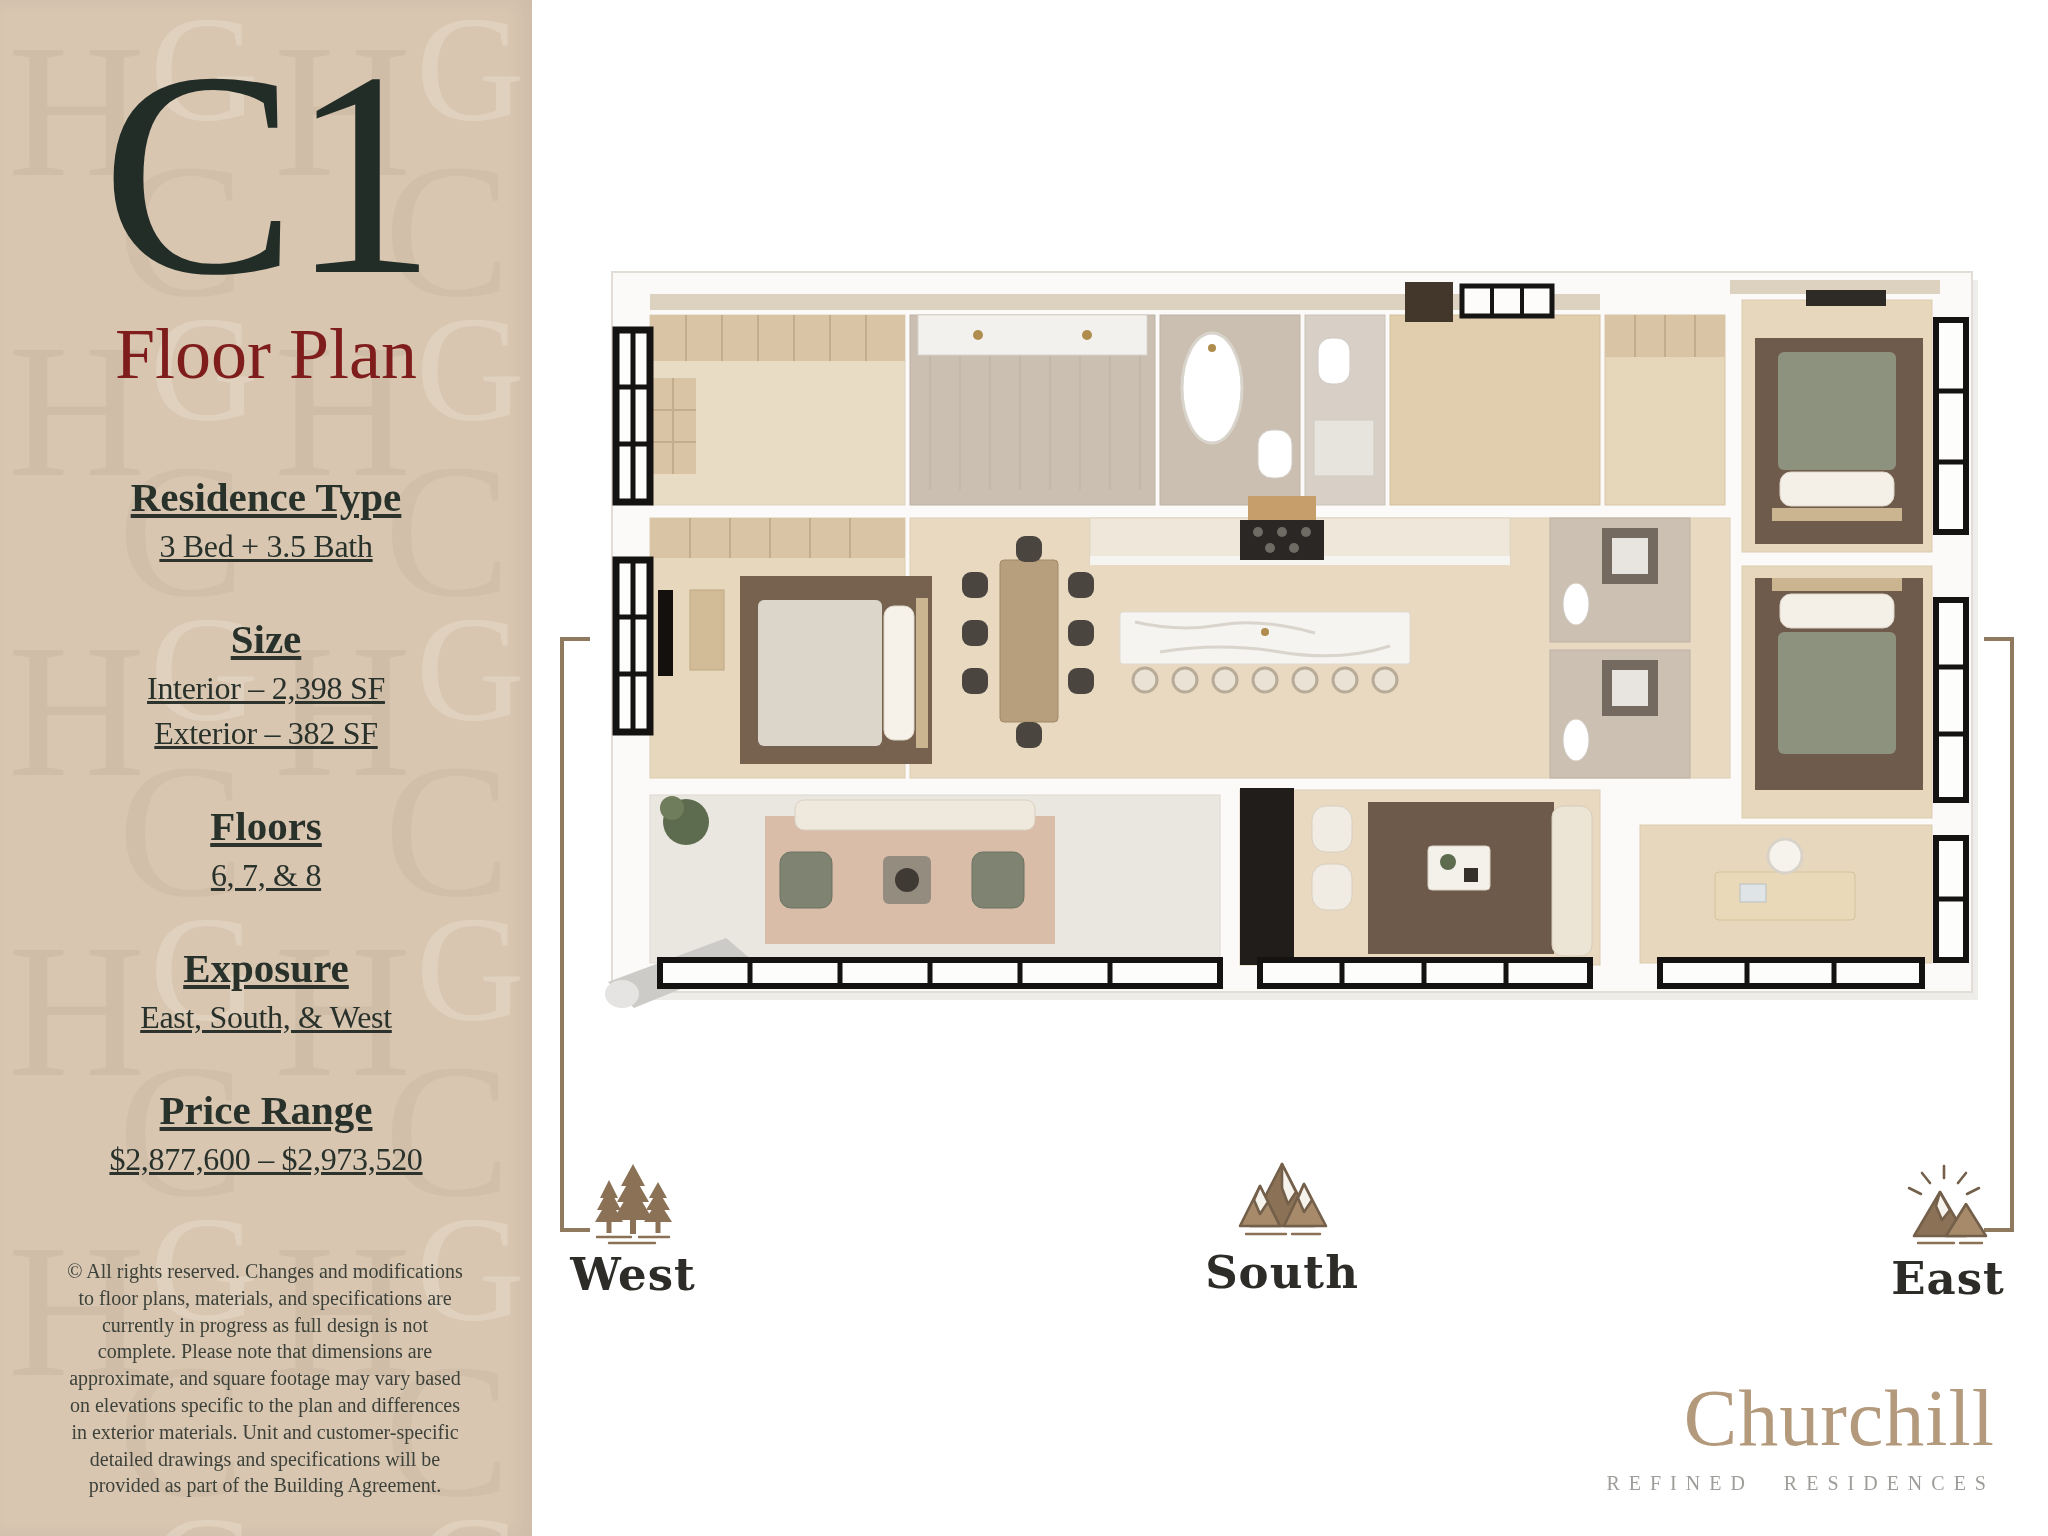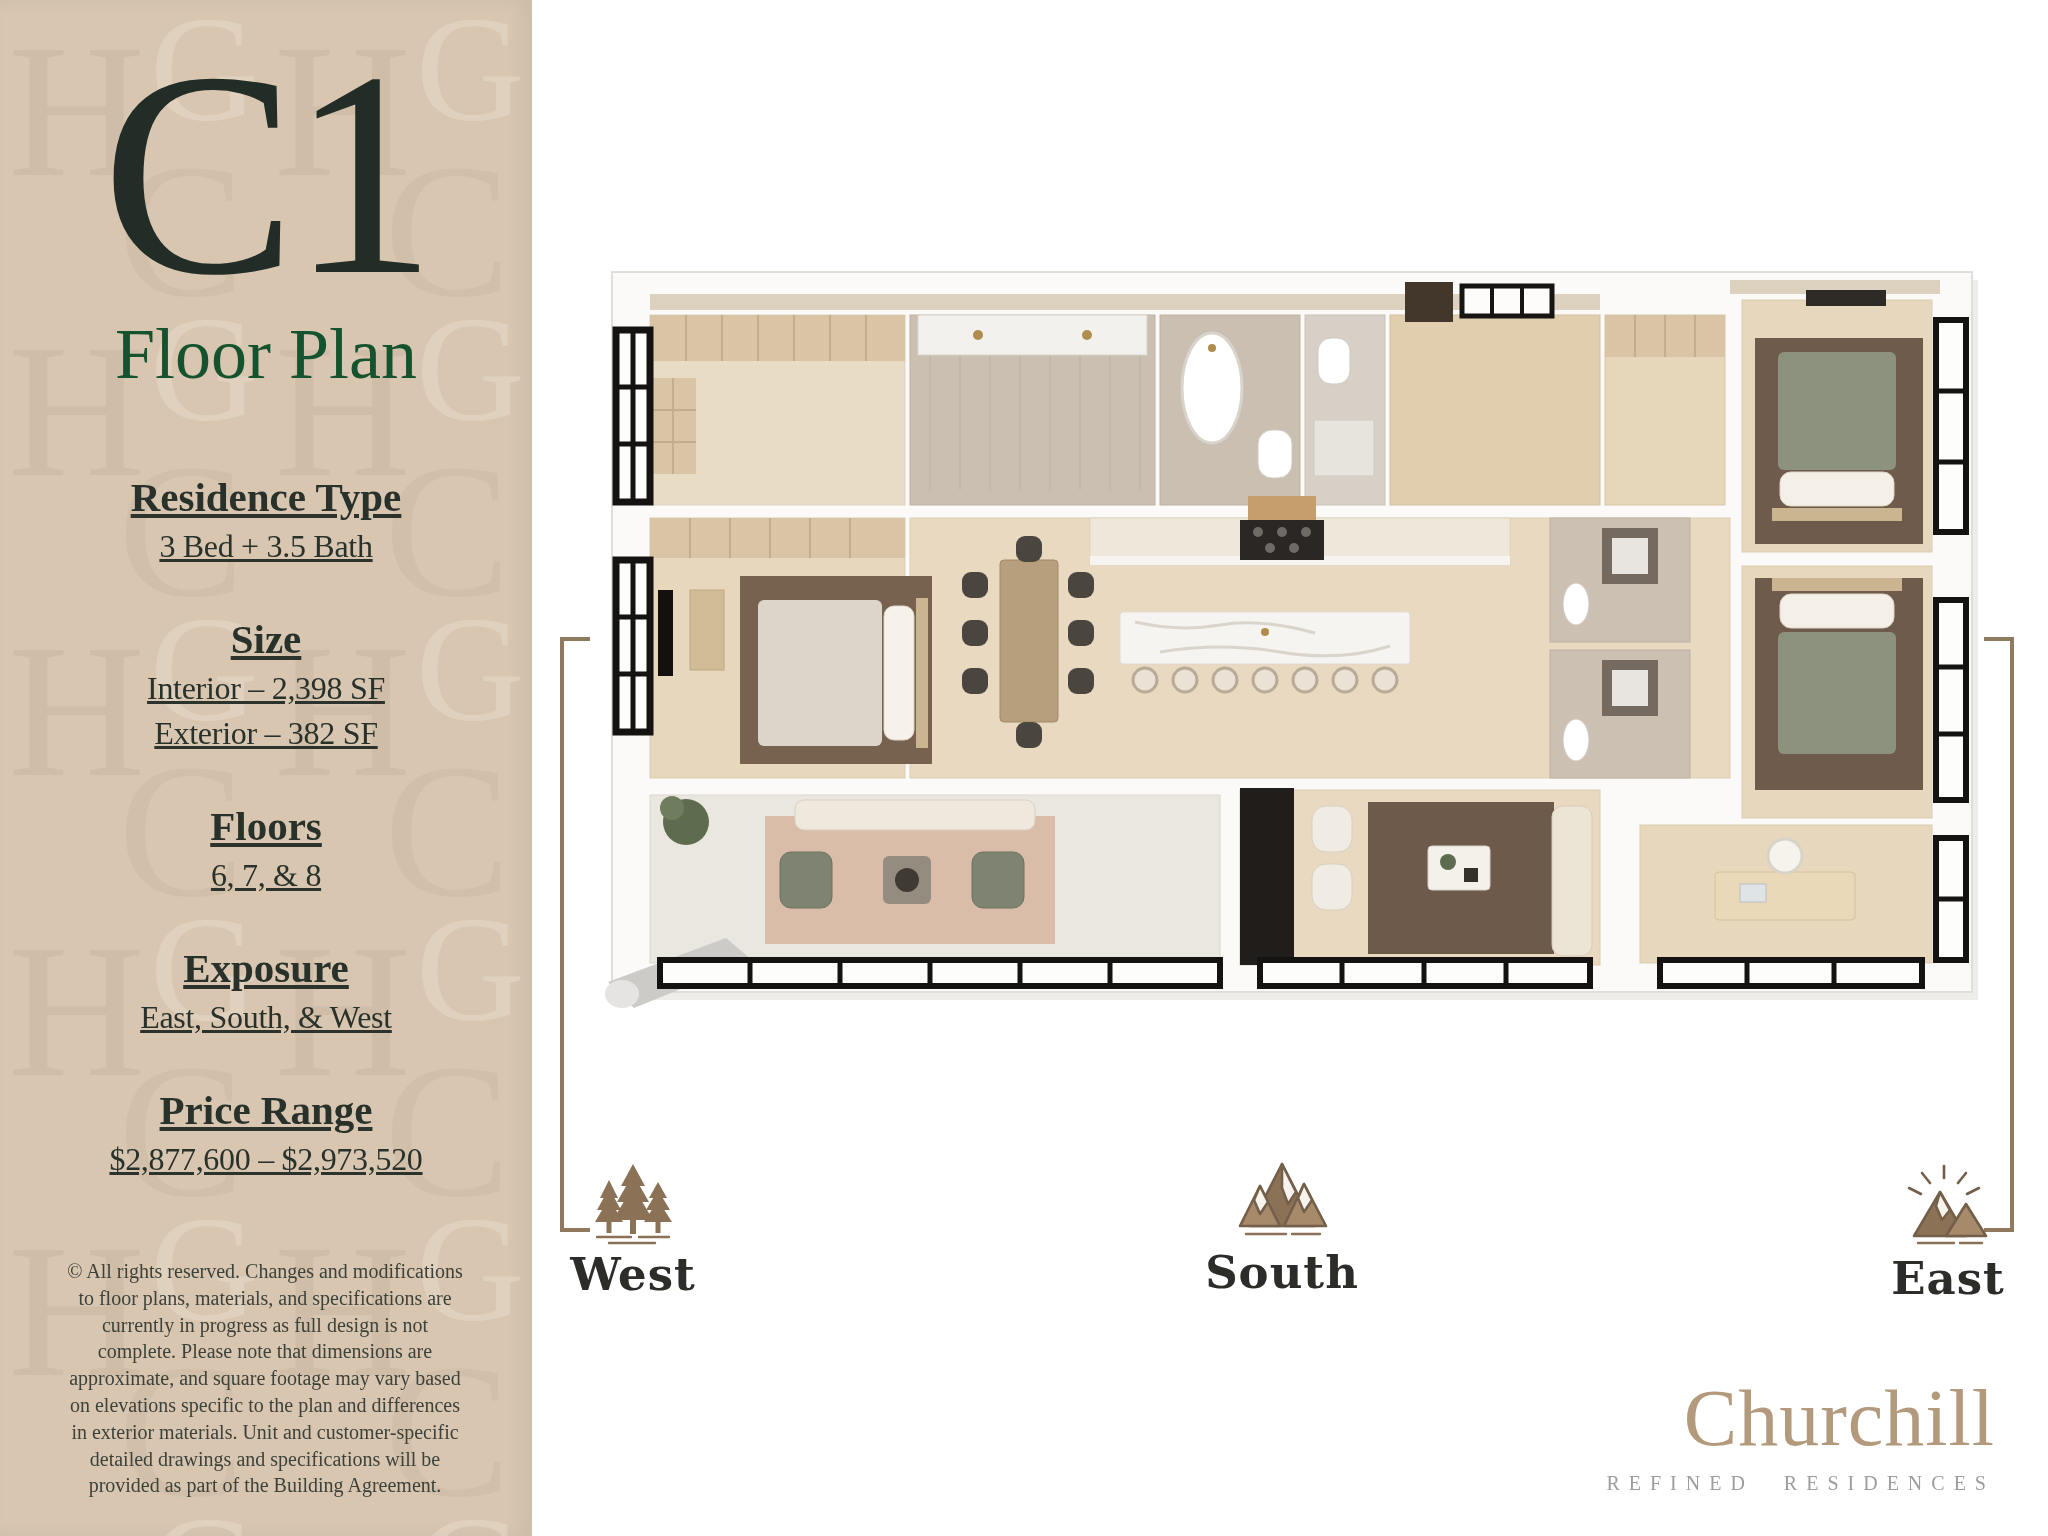--- a/index.html
+++ b/index.html
@@ -11,21 +11,21 @@
   body{background:#ffffff;font-family:"Liberation Serif","DejaVu Serif",serif;color:var(--ink);}
   #page{position:relative;width:2048px;height:1536px;overflow:hidden;background:#ffffff;}
 
   
   #sidebar{position:absolute;left:0;top:0;width:532px;height:1536px;
     background:var(--sidebar-bg);box-shadow:inset -10px 0 18px rgba(0,0,0,.05);}
   #watermark{position:absolute;inset:0;}
   .side-inner{position:absolute;left:0;top:0;width:532px;height:1536px;text-align:center;padding-left:36px;}
   .plan-code{position:absolute;left:0;top:28px;width:532px;font-size:292px;line-height:1;
     letter-spacing:-6px;color:#232d27;}
-  .plan-label{position:absolute;left:0;top:318px;width:532px;font-size:72px;line-height:1;color:#14532d;}
+  .plan-label{position:absolute;left:0;top:318px;width:532px;font-size:72px;line-height:1;color:#7f1d1d;}
   #spec-list{position:absolute;left:36px;top:470px;width:460px;}
   .spec-block{margin-bottom:44px;text-decoration:underline;}
   .spec-label{font-weight:bold;font-size:41px;line-height:1.32;color:#29312b;}
   .spec-value{font-size:32px;line-height:1.38;color:#29312b;letter-spacing:-.3px;}
   .disclaimer{position:absolute;left:64px;top:1258px;width:402px;text-align:center;
     font-size:20px;line-height:1.34;color:var(--disclaimer);}
 
   
   #plan-wrap{position:absolute;left:600px;top:260px;width:1390px;height:750px;}
   .bracket{position:absolute;top:637px;height:595px;width:30px;}

